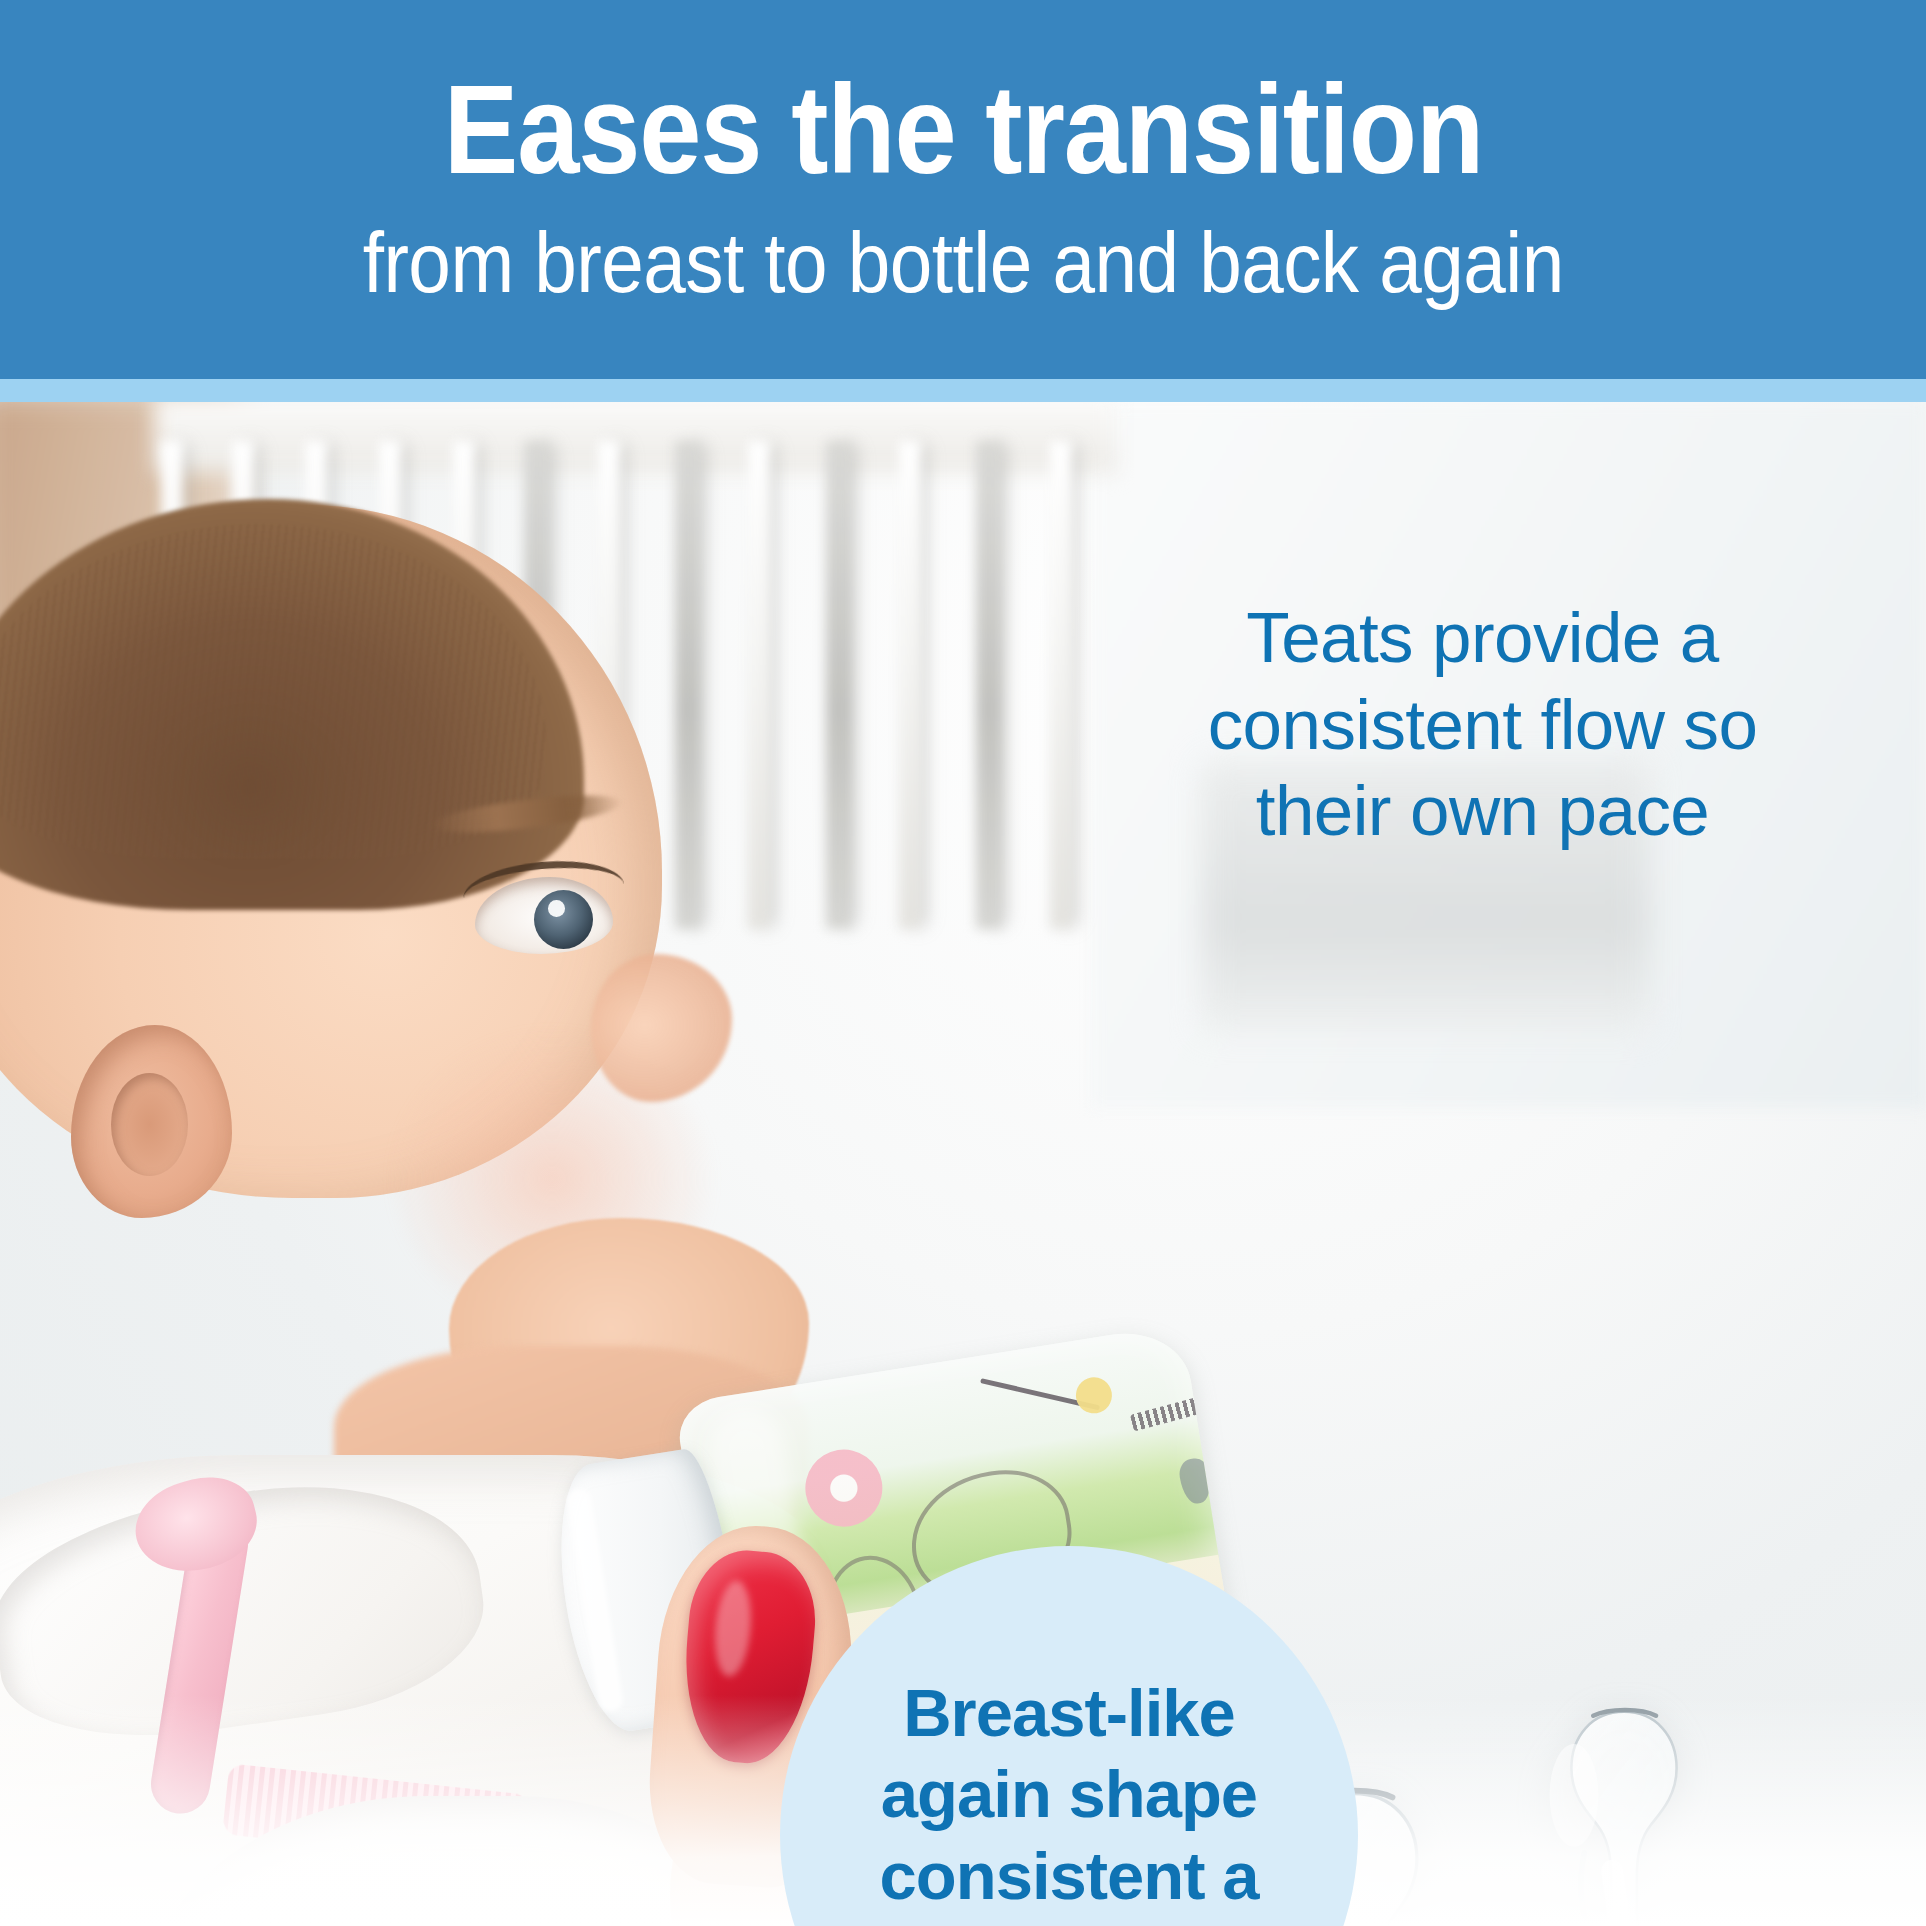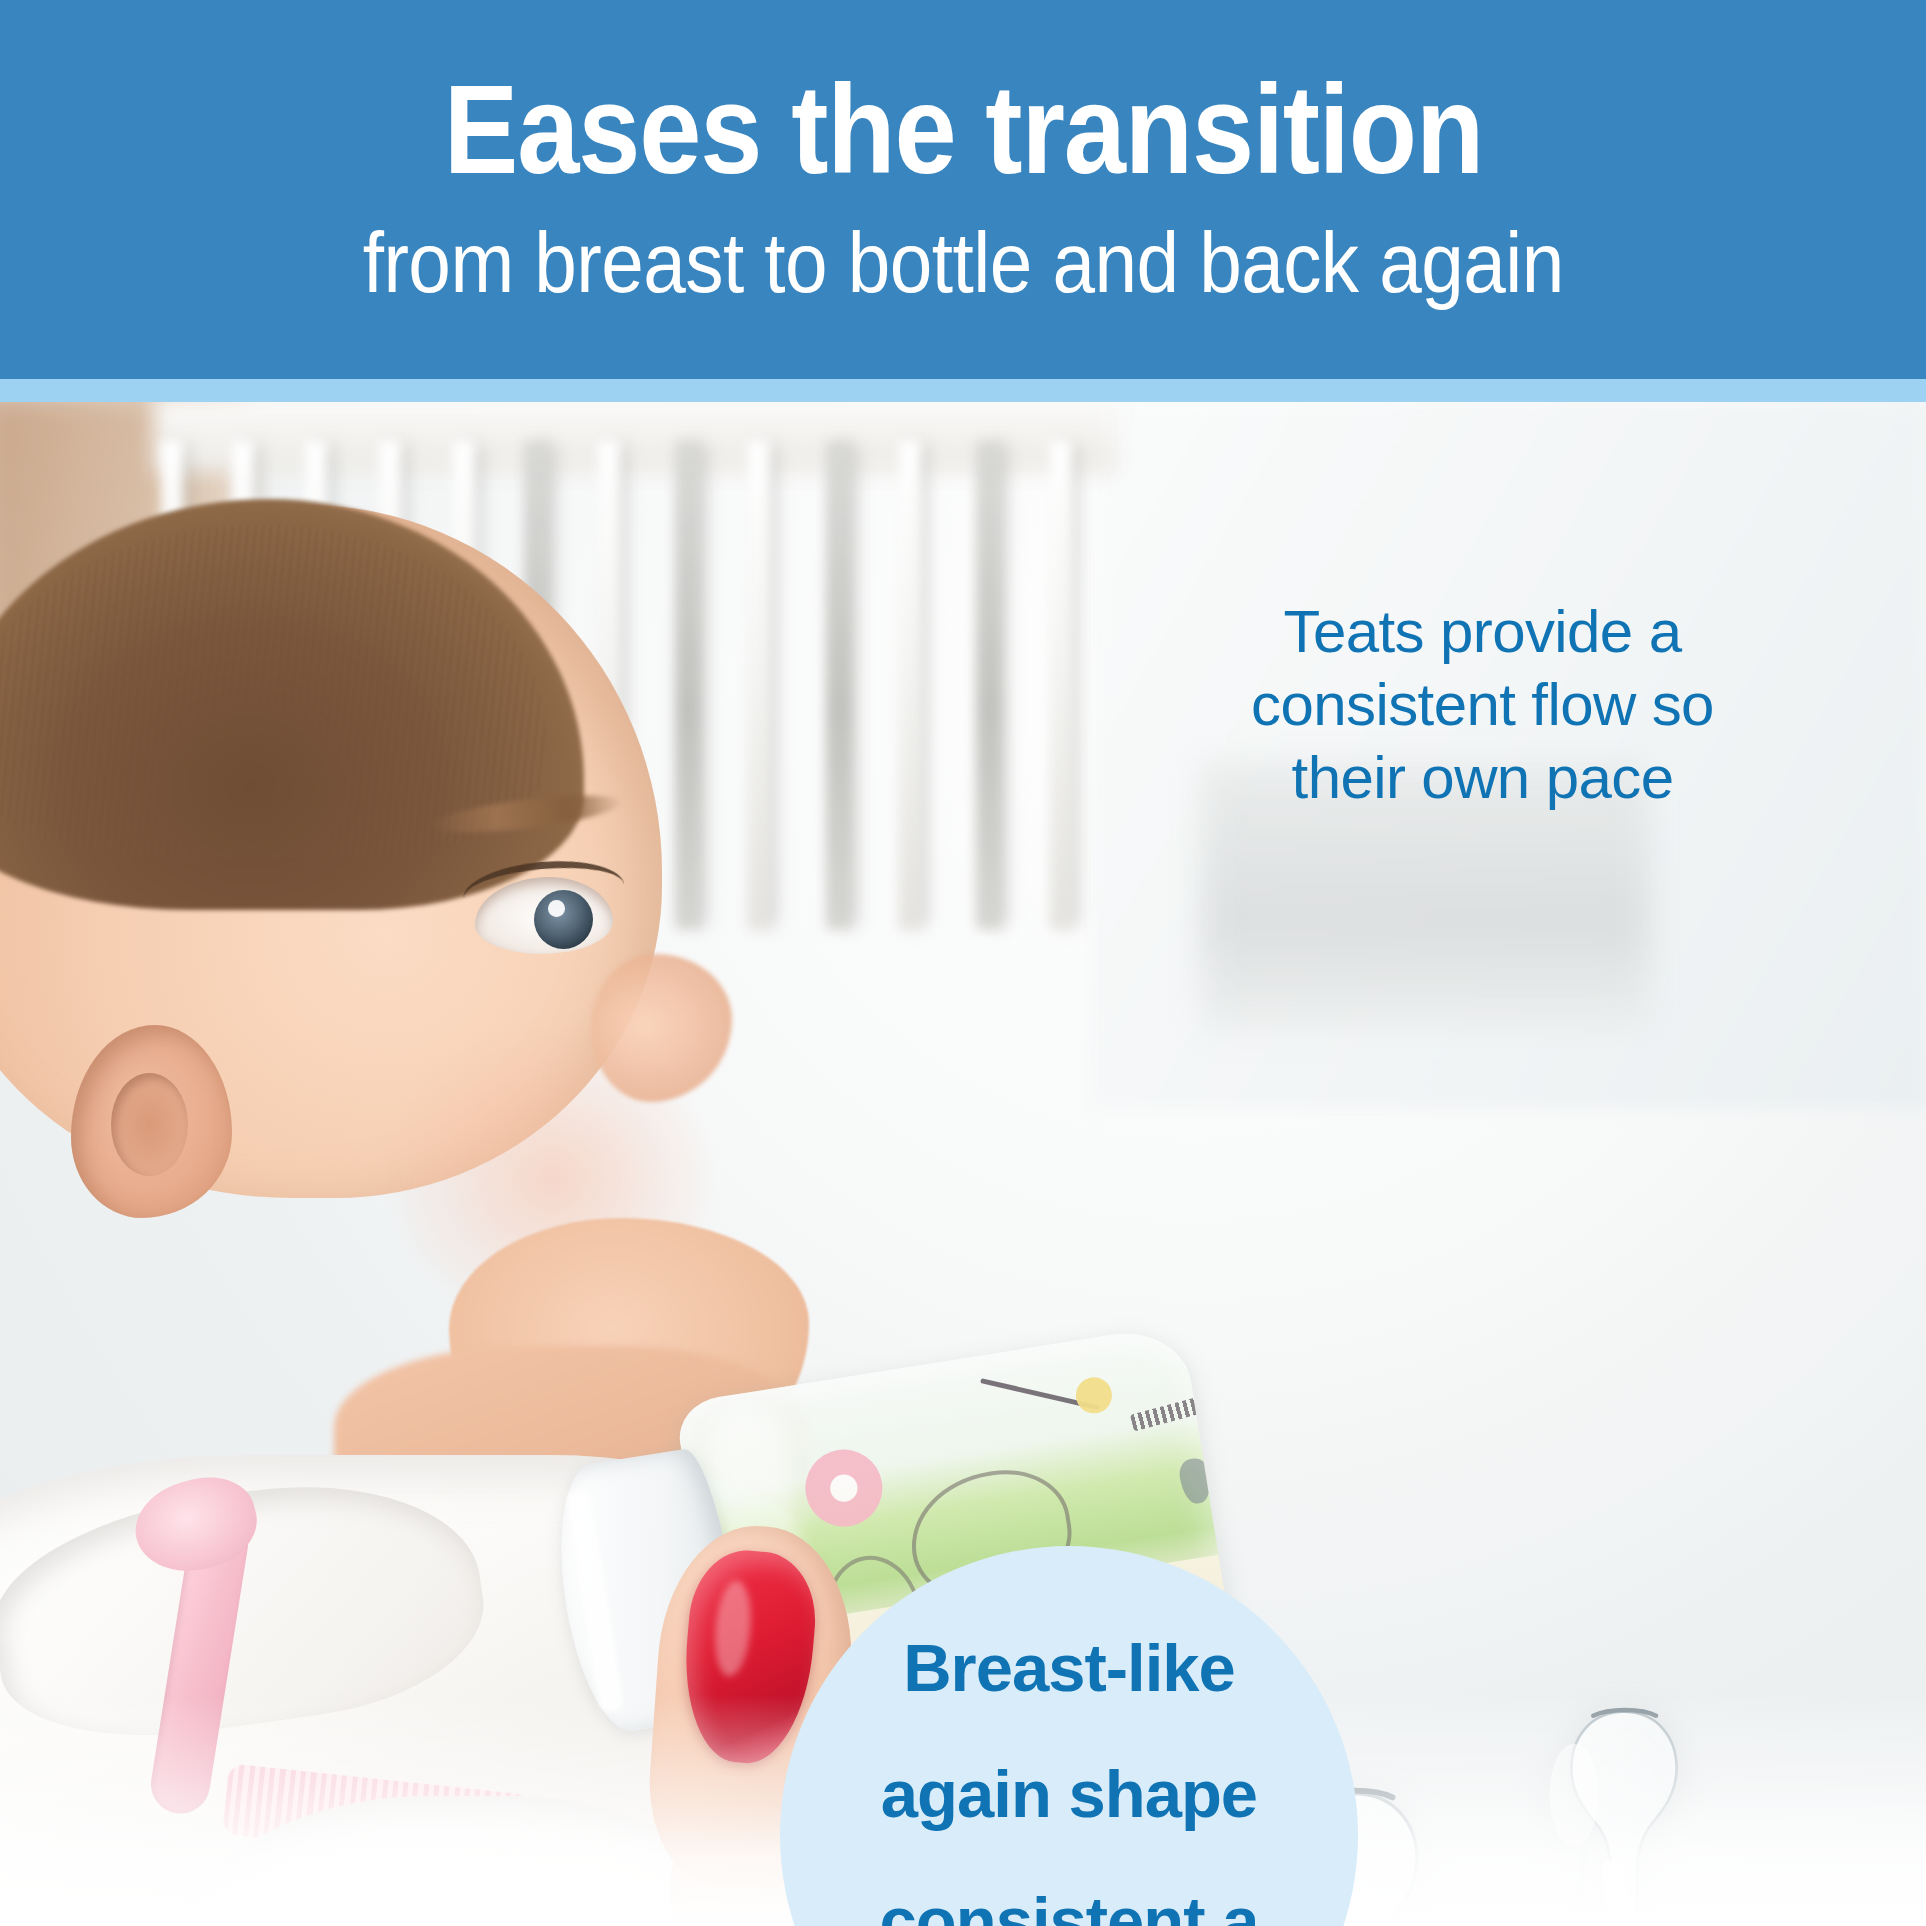--- a/index.html
+++ b/index.html
@@ -288,34 +288,34 @@
 
   
   .teat-wrap { position:absolute; left:1091px; top:1258px; width:835px; height:668px; }
   .teat { position:absolute; filter:drop-shadow(0 9px 16.7px rgba(170,175,178,.35)); }
   .teat svg { display:block; }
 
   
   .pitch {
     position:absolute; right:71px; top:193px; width:745px;
     text-align:center; color:#0f73b4;
-    font-size:60px; line-height:1.22; font-weight:300; letter-spacing:-0.6px;
+    font-size:71px; line-height:1.22; font-weight:300; letter-spacing:-0.6px;
   }
 
   
   .badge {
     position:absolute; left:780px; top:1144px; width:578px; height:578px;
     border-radius:50%; background:#d8ecf9;
     display:flex; align-items:center; justify-content:center;
   }
   .badge-text {
     color:#0f73b4; font-size:67px; line-height:1.22; font-weight:800;
     text-align:center; letter-spacing:-1px; padding:0 56px;
   }
-  .badge-text span { display:block;margin-top:45px; }
+  .badge-text span { display:block; }
   
   .fade-bottom {
     position:absolute; left:0; bottom:0; width:1926px; height:231px;
     background:linear-gradient(180deg, rgba(255,255,255,0), rgba(255,255,255,.9) 70%, #fff 100%);
     pointer-events:none;
   }
 </style>
 </head>
 <body>
 

